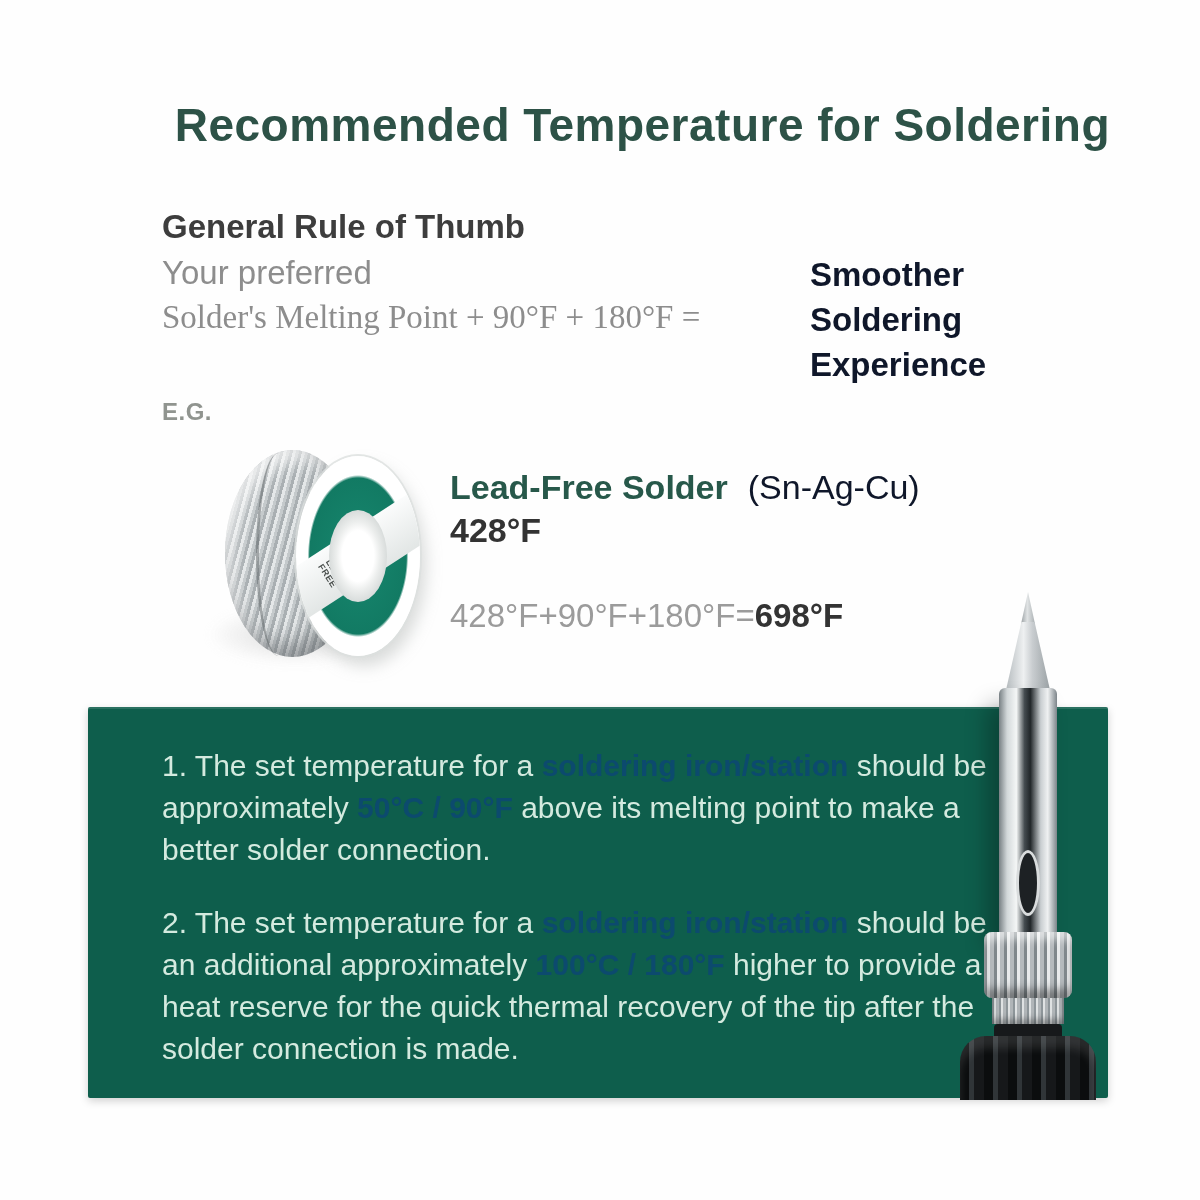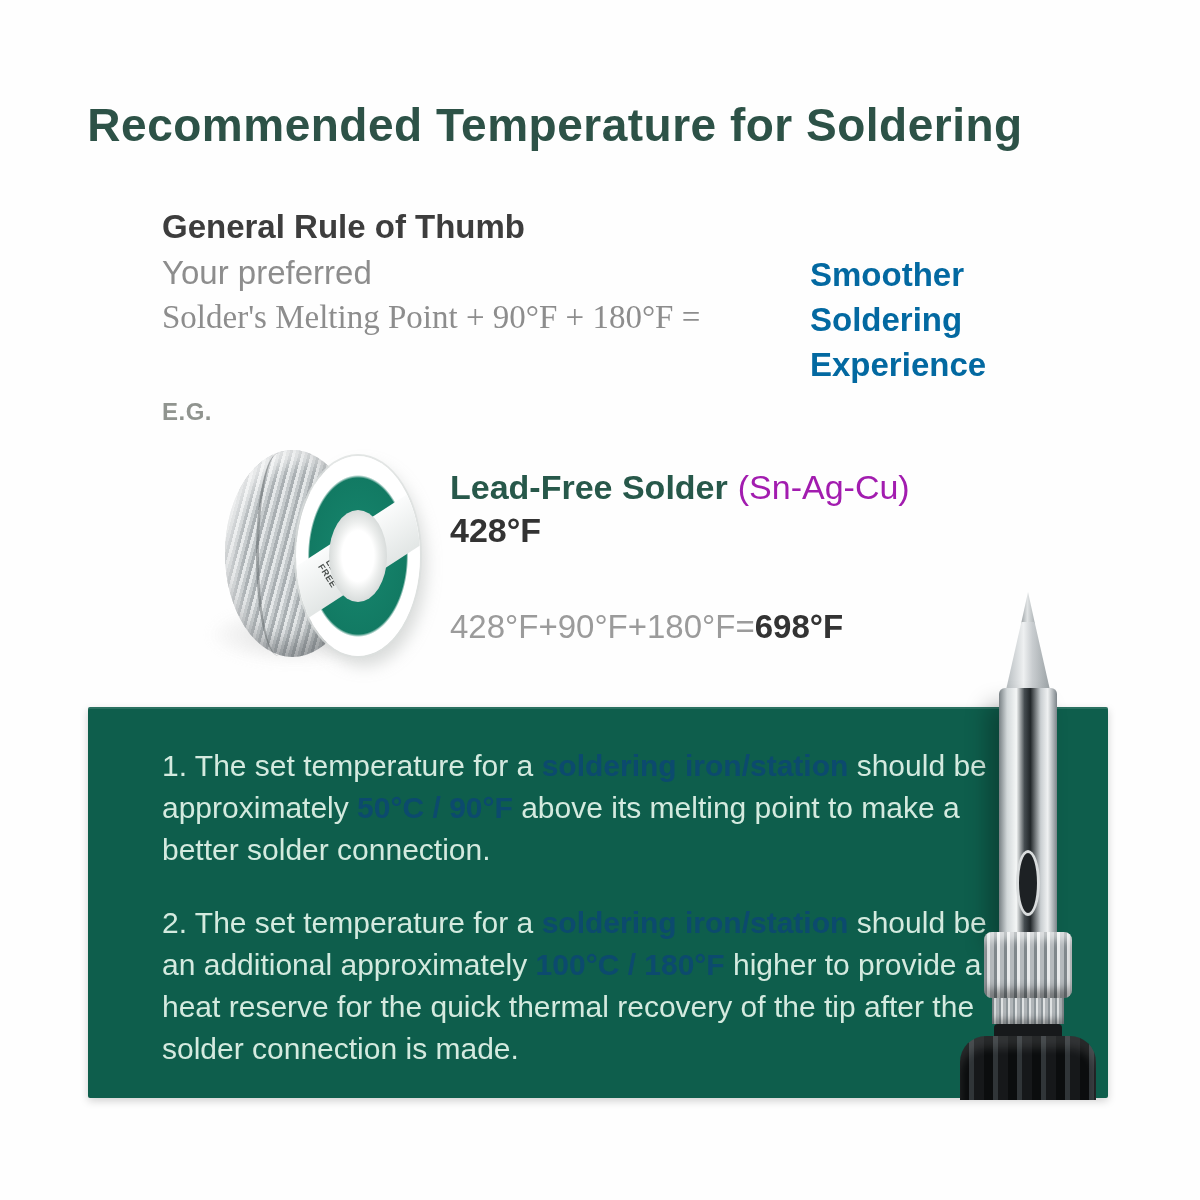--- a/index.html
+++ b/index.html
@@ -5,52 +5,52 @@
   html,body { margin:0; padding:0; background:#ffffff; }
   .canvas {
     position:relative; width:1200px; height:1200px;
     background:#fefefe; overflow:hidden;
     font-family:"Liberation Sans", sans-serif;
   }
 
   
   .title {
     position:absolute; left:0; top:98px; width:1110px;
-    margin:0; text-align:center;
+    margin:0; text-align:right;
     font-size:46px; font-weight:600; letter-spacing:0.5px;
     color:#2d5247;
   }
   .rule-heading {
     position:absolute; left:162px; top:208px;
     font-size:33px; font-weight:700; color:#3d3d3d;
   }
   .rule-line1 {
     position:absolute; left:162px; top:254px;
     font-size:33px; color:#8d8d8d;
   }
   .rule-line2 {
     position:absolute; left:162px; top:299px;
     font-size:33px; color:#8d8d8d;font-family:Liberation Serif, serif;
   }
   .rule-result {
     position:absolute; left:810px; top:252px;
-    font-size:33px; font-weight:700; color:#0369a1; line-height:45px;
+    font-size:33px; font-weight:700; color:#0f172a; line-height:45px;
   }
   .eg-label {
     position:absolute; left:162px; top:398px;
     font-size:24px; font-weight:600; color:#90948f; letter-spacing:0.5px;
   }
   .product-line { position:absolute; left:450px; top:468px; font-size:34px; }
   .product-name { font-weight:700; color:#27584a; }
-  .product-alloy { color:#a21caf; margin-left:10px; }
+  .product-alloy { color:#0f172a; margin-left:20px; }
   .melting-point {
     position:absolute; left:450px; top:511px;
     font-size:34px; font-weight:700; color:#333333;
   }
-  .equation { position:absolute; left:450px; top:597px; font-size:33px; color:#9b9b9b;margin-top:11px; }
+  .equation { position:absolute; left:450px; top:597px; font-size:33px; color:#9b9b9b; }
   .equation .eq-result { font-weight:700; color:#333333; }
 
   
   .green-box {
     position:absolute; left:88px; top:707px; width:1020px; height:391px;
     background:#0e5e4c; border-radius:2px; z-index:1;
     box-shadow:0 3px 8px rgba(0,0,0,.18), inset 0 2px 0 rgba(255,255,255,.12);
   }
   .note {
     position:absolute; left:162px; width:830px; z-index:2;

